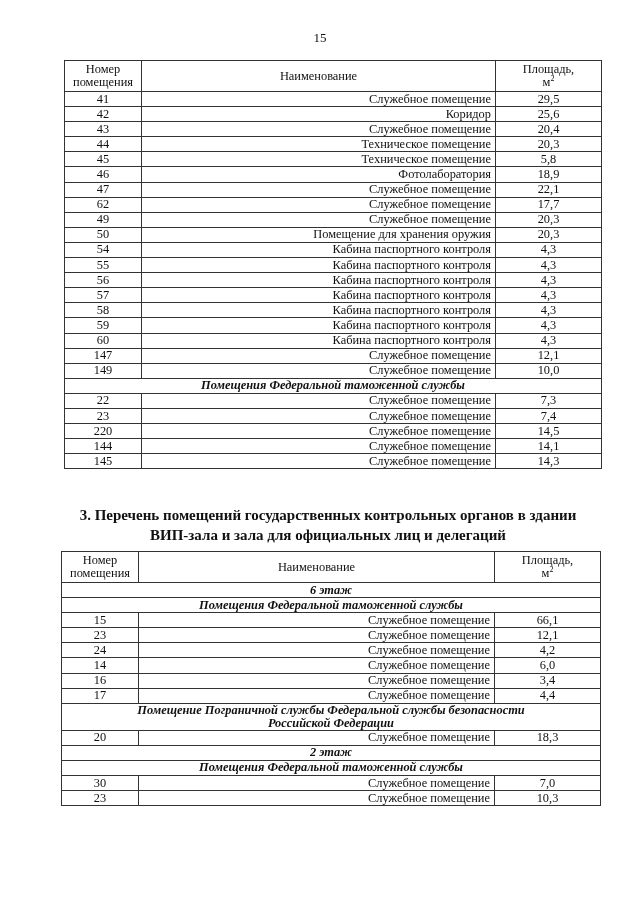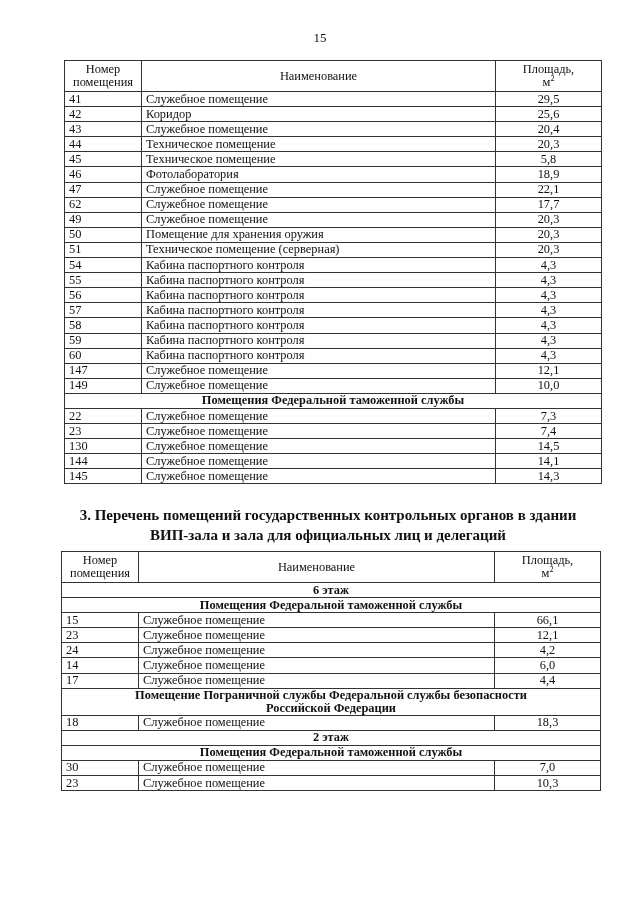--- a/index.html
+++ b/index.html
@@ -2,24 +2,24 @@
 <html><head>
 <meta charset="utf-8">
 <style>
   html, body { margin:0; padding:0; background:#ffffff; }
   body { width:640px; height:905px; position:relative; overflow:hidden;
          font-family:"Liberation Serif", "DejaVu Serif", serif; color:#111; }
   .page-num { position:absolute; top:30px; left:0; width:640px; text-align:center; font-size:13px; }
   table { border-collapse:collapse; position:absolute; table-layout:fixed; font-size:12.4px; line-height:13px; }
   td, th { border:1px solid #333; padding:0 4px; font-weight:normal; }
   th { text-align:center; vertical-align:middle; line-height:13px; }
-  td.num { }
+  td.num { text-align:center; }
   td.area { text-align:center; }
-  td.name { text-align:left; }
-  td.section { text-align:center; font-weight:bold; }
+  td.name { text-align:right; }
+  td.section { text-align:center; font-weight:bold;font-style:italic; }
   tr.row td { height:14.1px; padding-top:0; padding-bottom:0; }
   #t1 { left:64px; top:60px; width:538px; }
   #t2 { left:61px; top:551px; width:540px; }
   .col1 { width:77px; } .col3 { width:106px; }
   .hdr-cell { height:30px;border-radius:9px; }
   sup { font-size:8px; line-height:0; }
   .heading { position:absolute; top:505px; left:48px; width:560px; text-align:center;
              font-weight:bold; font-size:15px; line-height:20px; }
 </style>
 </head>
@@ -83,25 +83,20 @@
         <td class="num">49</td>
         <td class="name">Служебное помещение</td>
         <td class="area">20,3</td>
       </tr>
       <tr class="row">
         <td class="num">50</td>
         <td class="name">Помещение для хранения оружия</td>
         <td class="area">20,3</td>
       </tr>
       <tr class="row">
-        <td class="num">51</td>
-        <td class="name">Техническое помещение (серверная)</td>
-        <td class="area">20,3</td>
-      </tr>
-      <tr class="row">
         <td class="num">54</td>
         <td class="name">Кабина паспортного контроля</td>
         <td class="area">4,3</td>
       </tr>
       <tr class="row">
         <td class="num">55</td>
         <td class="name">Кабина паспортного контроля</td>
         <td class="area">4,3</td>
       </tr>
       <tr class="row">
@@ -146,21 +141,21 @@
         <td class="num">22</td>
         <td class="name">Служебное помещение</td>
         <td class="area">7,3</td>
       </tr>
       <tr class="row">
         <td class="num">23</td>
         <td class="name">Служебное помещение</td>
         <td class="area">7,4</td>
       </tr>
       <tr class="row">
-        <td class="num">130</td>
+        <td class="num">220</td>
         <td class="name">Служебное помещение</td>
         <td class="area">14,5</td>
       </tr>
       <tr class="row">
         <td class="num">144</td>
         <td class="name">Служебное помещение</td>
         <td class="area">14,1</td>
       </tr>
       <tr class="row">
         <td class="num">145</td>
@@ -207,29 +202,34 @@
         <td class="num">24</td>
         <td class="name">Служебное помещение</td>
         <td class="area">4,2</td>
       </tr>
       <tr class="row">
         <td class="num">14</td>
         <td class="name">Служебное помещение</td>
         <td class="area">6,0</td>
       </tr>
       <tr class="row">
+        <td class="num">16</td>
+        <td class="name">Служебное помещение</td>
+        <td class="area">3,4</td>
+      </tr>
+      <tr class="row">
         <td class="num">17</td>
         <td class="name">Служебное помещение</td>
         <td class="area">4,4</td>
       </tr>
       <tr class="row">
         <td colspan="3" class="section"><span>Помещение Пограничной службы Федеральной службы безопасности</span><br><span>Российской Федерации</span></td>
       </tr>
       <tr class="row">
-        <td class="num">18</td>
+        <td class="num">20</td>
         <td class="name">Служебное помещение</td>
         <td class="area">18,3</td>
       </tr>
       <tr class="row">
         <td colspan="3" class="section"><span>2 этаж</span></td>
       </tr>
       <tr class="row">
         <td colspan="3" class="section"><span>Помещения Федеральной таможенной службы</span></td>
       </tr>
       <tr class="row">

